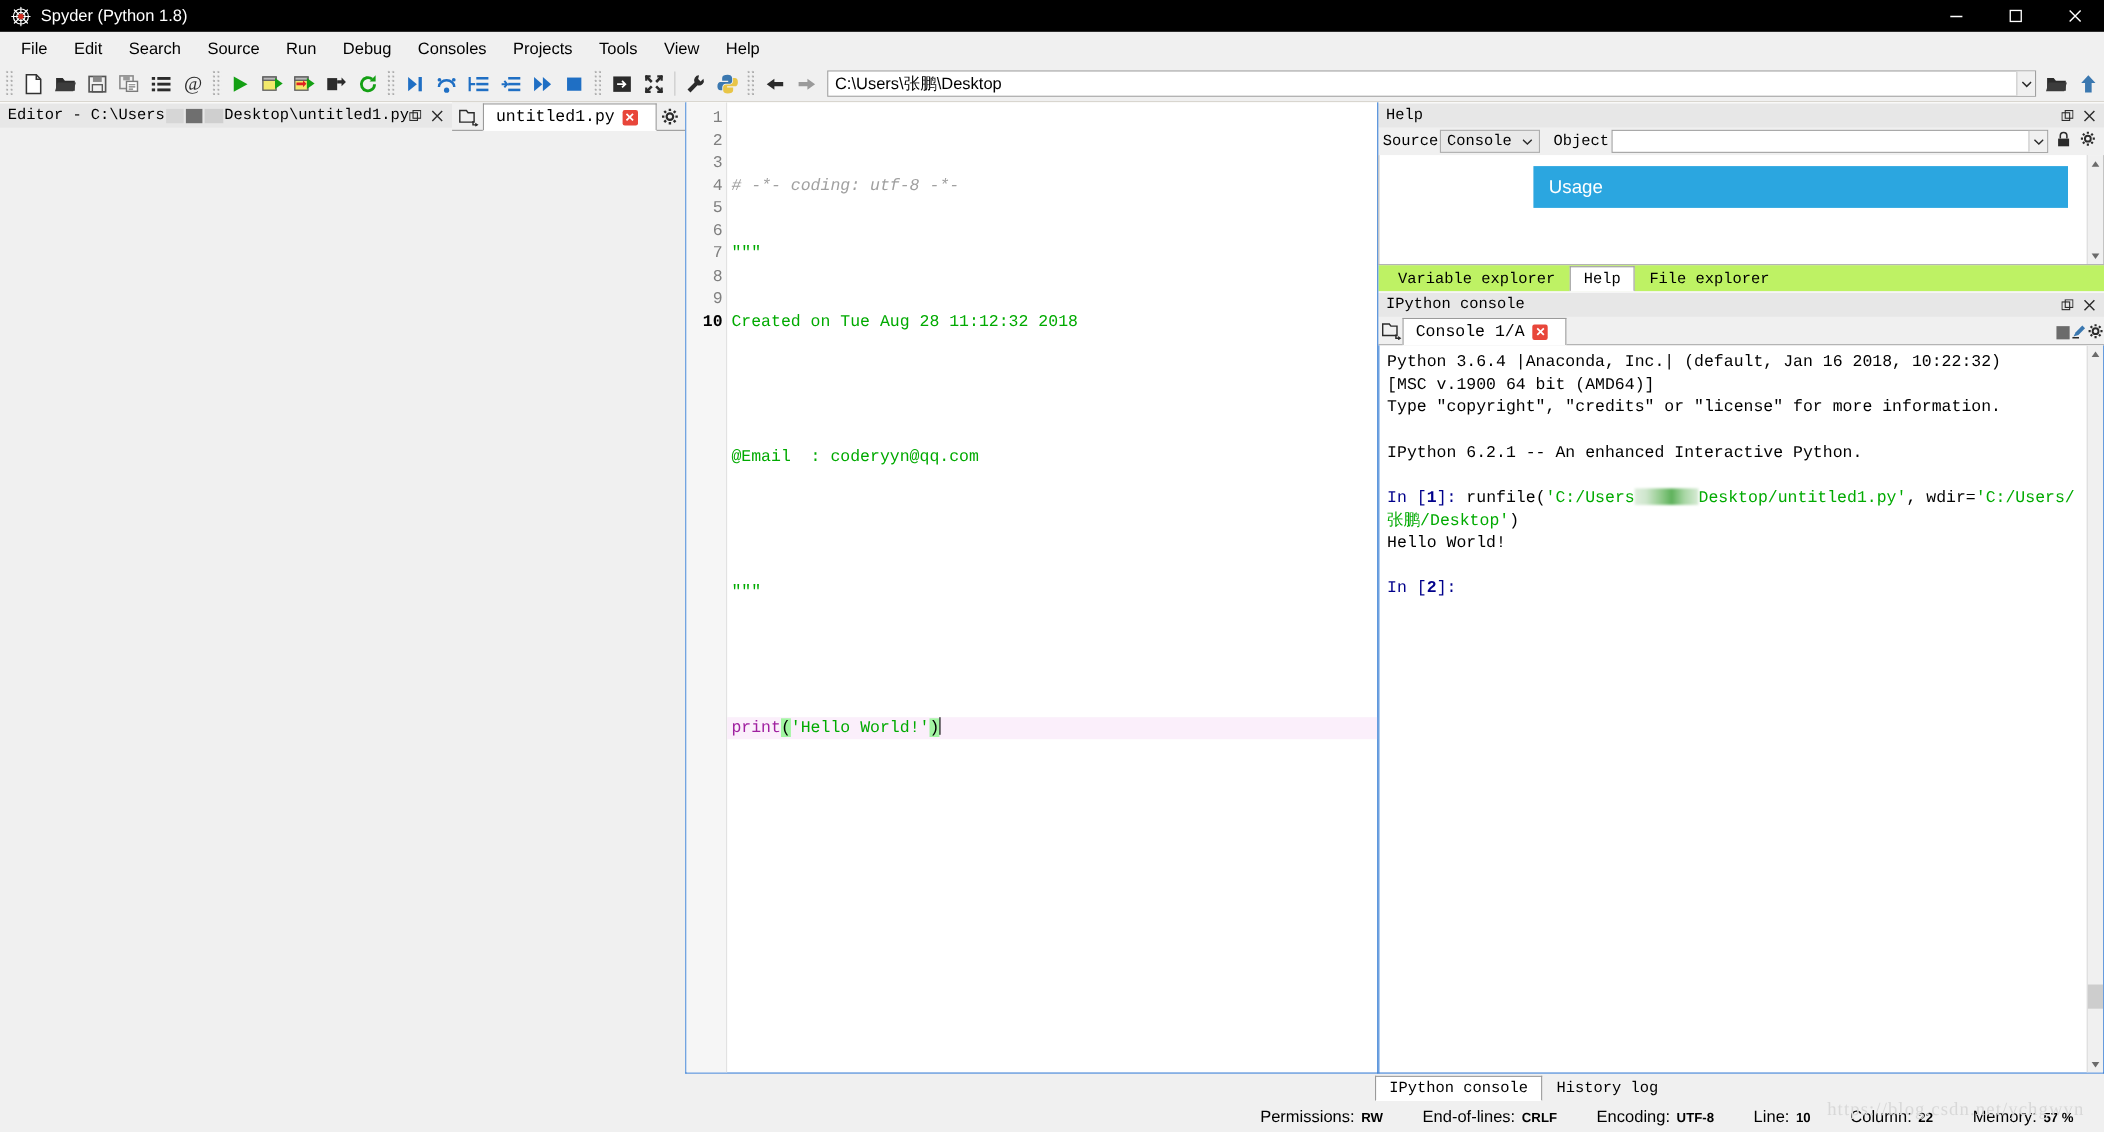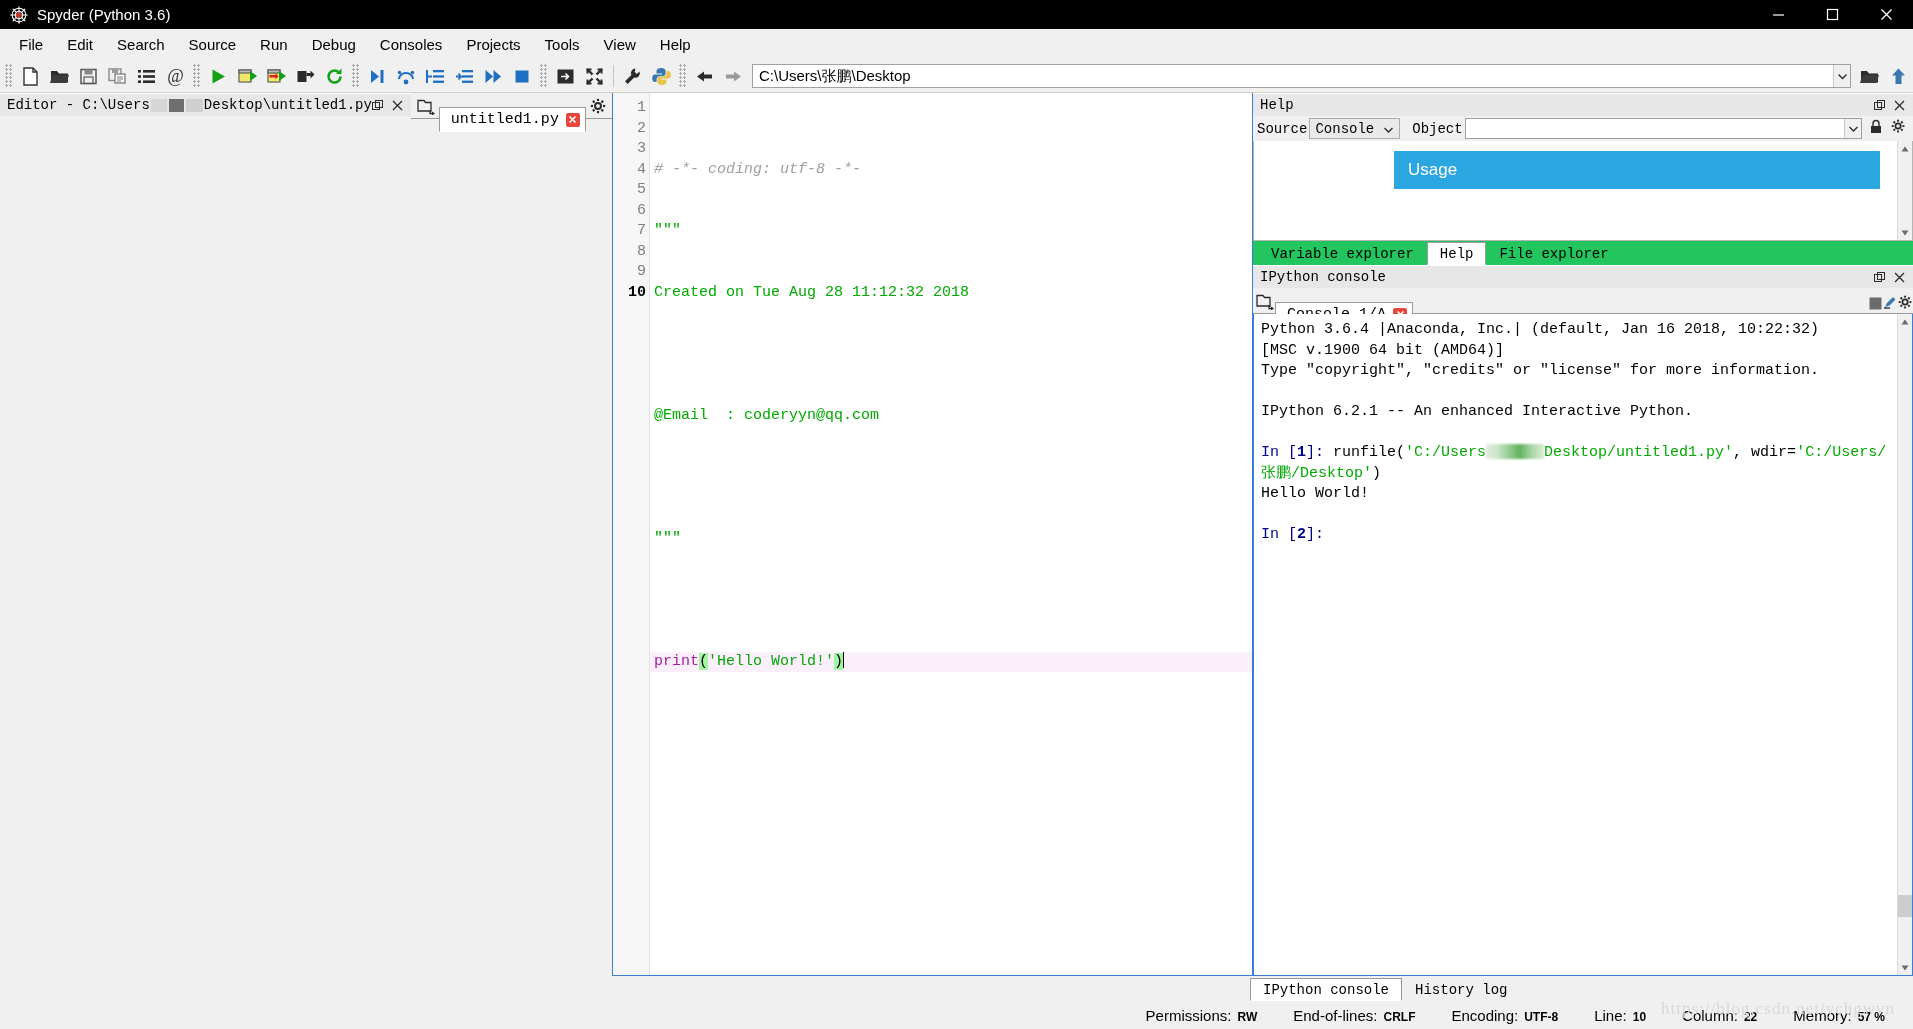--- a/index.html
+++ b/index.html
@@ -84,24 +84,24 @@
   .pane-ctl { display:flex; align-items:center; gap:9px; padding-right:8px; }
   .pane-ctl svg { display:block; }
 
   .tabrow {
     height:26px; background:#f0f0f0; display:flex; align-items:flex-end; flex:none;
     border-bottom:1px solid #9a9a9a; padding-left:3px;
   }
   .tabrow .browse-icon { width:25px; height:24px; display:flex; align-items:center; justify-content:center; flex:none; }
   .file-tab {
     height:25px; display:flex; align-items:center; gap:7px;
-    padding:0 5px 0 11px; background:#fff;
+    padding:0 16px 0 11px; background:#fff;
     border:1px solid #9a9a9a; border-bottom:1px solid #fff;
     font-family:"Liberation Mono", monospace; font-size:15px; color:#000;
-    position:relative; top:14px;
+    position:relative; top:1px;
   }
   .tab-close {
     width:14px; height:14px; background:#e8463a; border-radius:2px;
     display:flex; align-items:center; justify-content:center; flex:none;
   }
   .tabrow-spacer { flex:1; }
   .tabrow .gear { width:26px; height:24px; display:flex; align-items:center; justify-content:center; flex:none; }
 
   .code-area {
     flex:1; background:#fff; border:1px solid #3a7fd5; border-top:none;
@@ -178,21 +178,21 @@
   .help-vscroll {
     position:absolute; right:0; top:0; bottom:0; width:15px; background:#f0f0f0;
     border-left:1px solid #dcdcdc;
   }
   .help-vscroll .arrow-box {
     height:15px; display:flex; align-items:center; justify-content:center;
   }
   .help-vscroll .arrow-box.bot { position:absolute; bottom:0; left:0; right:0; }
 
   .tabs-bottom {
-    height:24px; background:#22c55e; display:flex; align-items:flex-end; flex:none;
+    height:24px; background:#bef264; display:flex; align-items:flex-end; flex:none;
     padding-left:5px;
   }
   .tab-b {
     height:22px; display:flex; align-items:center; padding:0 12px;
     font-family:"Liberation Mono", monospace; font-size:14px; color:#000;
     border:1px solid transparent;
   }
   .tab-b.active { background:#fff; border:1px solid #9a9a9a; border-bottom-color:#fff; height:23px; }
 
   
@@ -254,21 +254,21 @@
 
   <div class="titlebar">
     <svg class="spider-logo" viewBox="0 0 24 24">
       <g stroke="#ffffff" stroke-width="1.3" fill="none" stroke-linecap="round">
         <path d="M12 2 L12 22 M2 12 L22 12 M4.9 4.9 L19.1 19.1 M19.1 4.9 L4.9 19.1"></path>
         <circle cx="12" cy="12" r="4.5"></circle>
         <circle cx="12" cy="12" r="8.2"></circle>
       </g>
       <circle cx="12" cy="12" r="3" fill="#d42b1e"></circle>
     </svg>
-    <span class="title-text">Spyder (Python 3.6)</span>
+    <span class="title-text">Spyder (Python 1.8)</span>
     <div class="win-btns">
       <div class="win-btn">
         <svg width="13" height="13" viewBox="0 0 13 13">
             <path d="M1 7 H12" stroke="#fff" stroke-width="1.2"></path>
           </svg>
       </div>
       <div class="win-btn">
         <svg width="13" height="13" viewBox="0 0 13 13">
             <rect x="1.5" y="1.5" width="10" height="10" fill="none" stroke="#fff" stroke-width="1.2"></rect>
           </svg>

